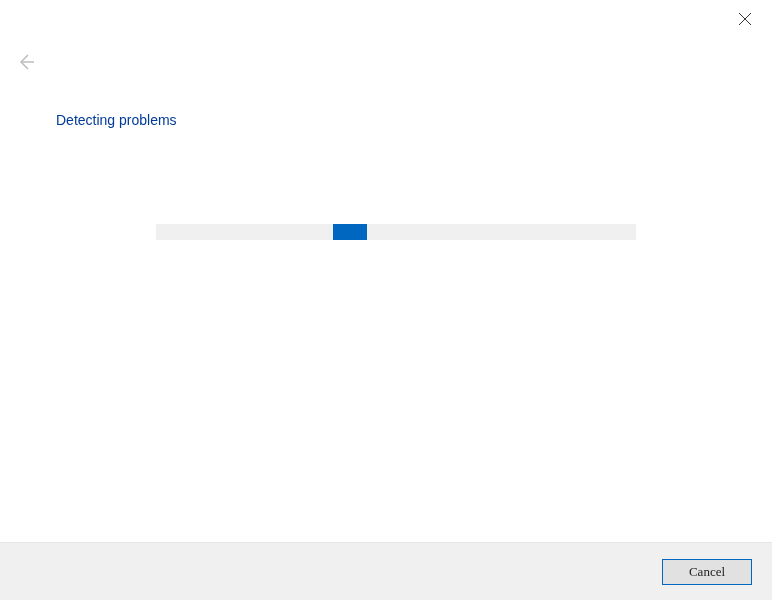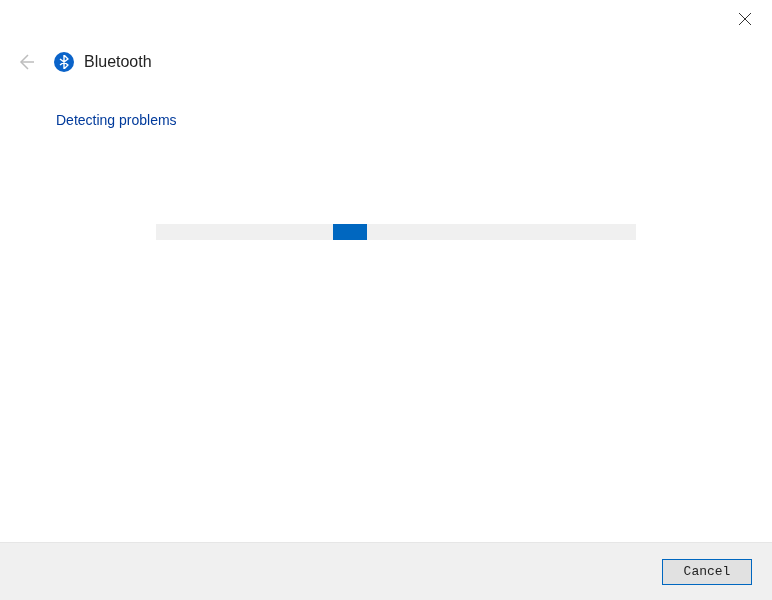--- a/index.html
+++ b/index.html
@@ -113,21 +113,21 @@
     .cancel-btn {
       width: 90px;
       height: 26px;
       background: #e1e1e1;
       border: 1px solid #0067c0;
       outline: 1px solid #0067c0;
       outline-offset: -1px;
       font-size: 13px;
       color: #222;
       cursor: pointer;
-      font-family: Liberation Mono, monospace;
+      font-family: Liberation Serif, serif;
     }
   </style>
 </head>
 <body>
 
 <div class="titlebar">
   <div class="close-btn">
     <svg width="14" height="14" viewBox="0 0 14 14">
       <line x1="1" y1="1" x2="13" y2="13" stroke="#333" stroke-width="1"></line>
       <line x1="13" y1="1" x2="1" y2="13" stroke="#333" stroke-width="1"></line>
@@ -135,28 +135,20 @@
   </div>
 </div>
 
 <div class="header">
   <div class="back-arrow">
     <svg width="20" height="20" viewBox="0 0 20 20">
       <path d="M12 3 L5 10 L12 17" stroke="#bdbdbd" stroke-width="1.5" fill="none"></path>
       <line x1="5" y1="10" x2="18" y2="10" stroke="#bdbdbd" stroke-width="1.5"></line>
     </svg>
   </div>
-  <div class="title-group">
-    <div class="bt-icon">
-      <svg width="10" height="14" viewBox="0 0 10 14">
-        <path d="M5 0 L5 14 L9 10 L1 4 M5 0 L9 4 L1 10" stroke="white" stroke-width="1.4" fill="none" stroke-linejoin="round"></path>
-      </svg>
-    </div>
-    <div class="app-title">Bluetooth</div>
-  </div>
 </div>
 
 <div class="content">
   <div class="heading">Detecting problems</div>
 </div>
 
 <div class="progress-container">
   <div class="progress-chunk"></div>
 </div>
 

